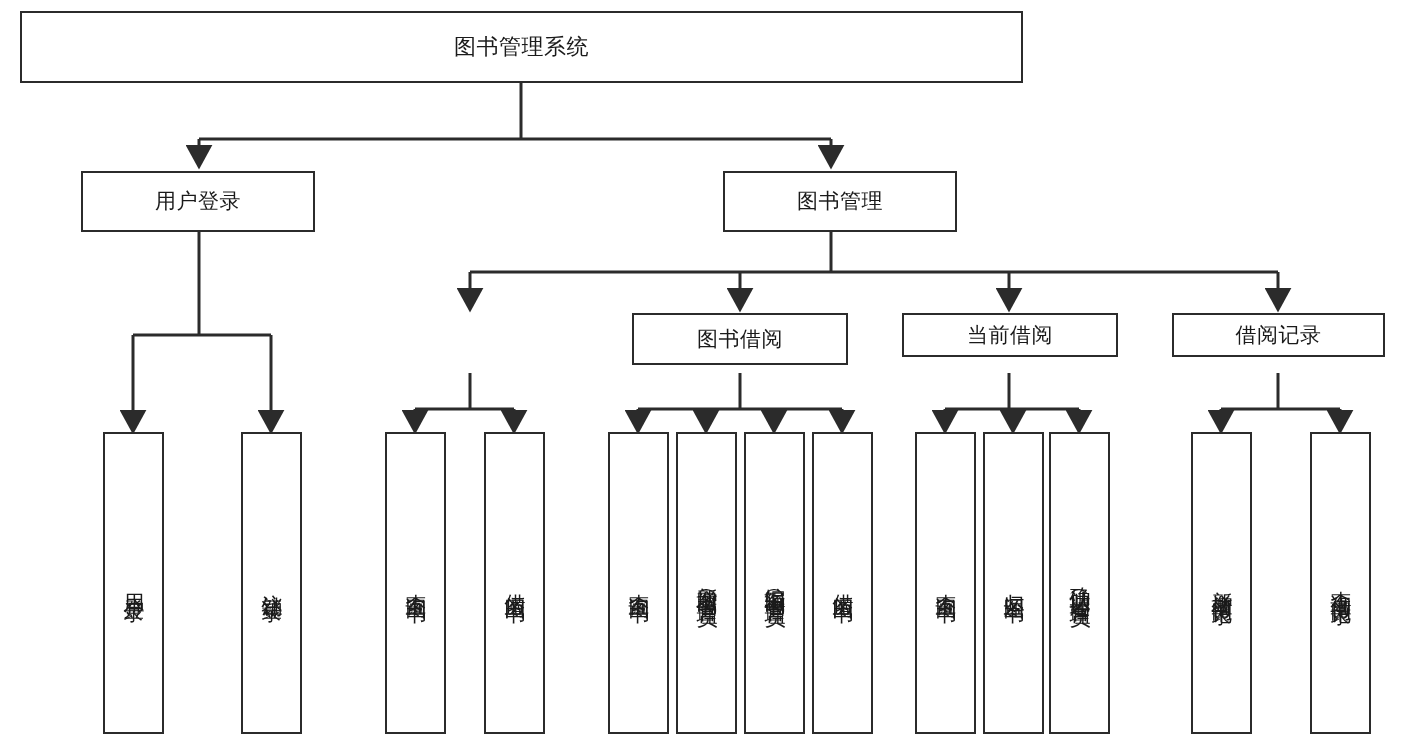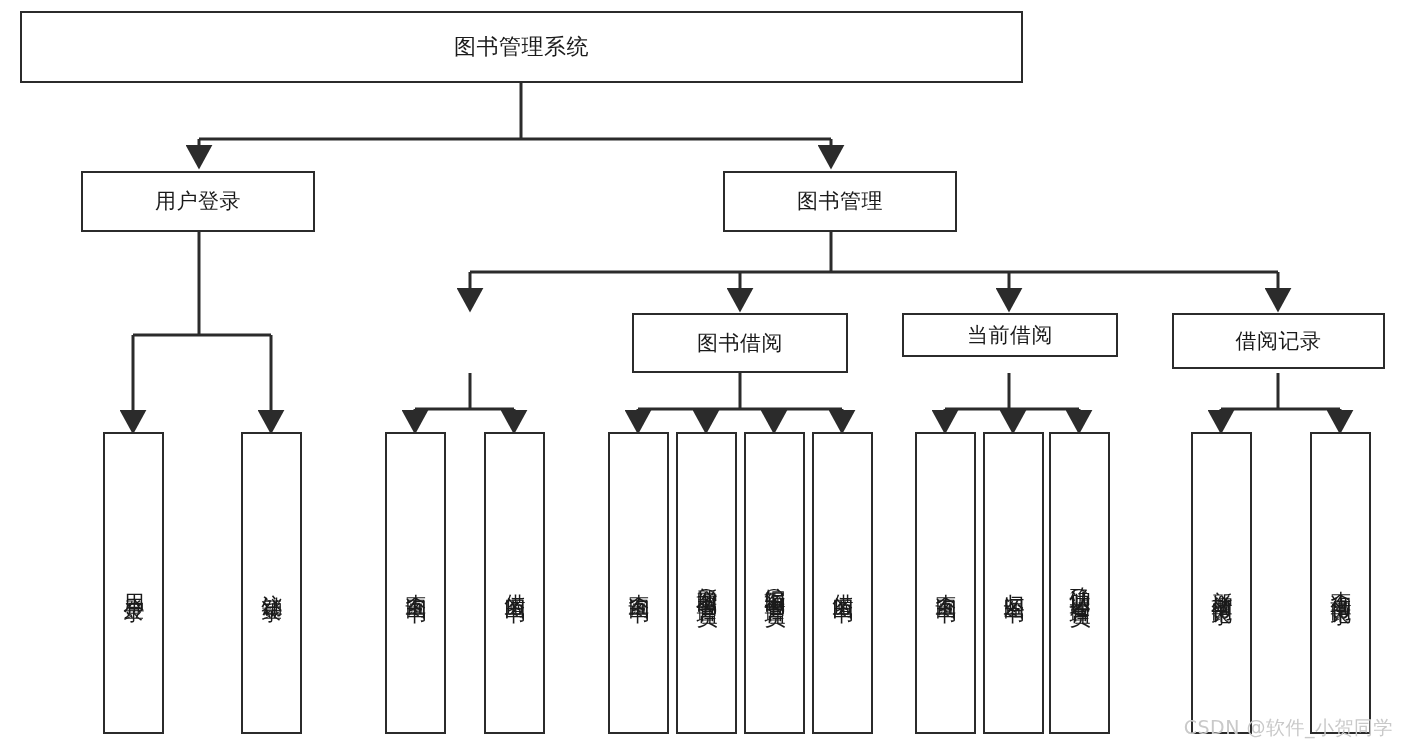--- a/index.html
+++ b/index.html
@@ -139,27 +139,27 @@
     <span class="node-label">图书管理系统</span>
   </div>
 
   <div class="node horiz" style="left:81px; top:171px; width:234px; height:61px;">
     <span class="node-label">用户登录</span>
   </div>
   <div class="node horiz" style="left:711px; top:171px; width:234px; height:61px;margin-left:12px;">
     <span class="node-label">图书管理</span>
   </div>
 
-  <div class="node horiz" style="left:632px; top:313px; width:216px; height:60px;">
+  <div class="node horiz" style="left:632px; top:313px; width:216px; height:52px;">
     <span class="node-label">图书借阅</span>
   </div>
   <div class="node horiz" style="left:902px; top:313px; width:216px; height:44px;">
     <span class="node-label">当前借阅</span>
   </div>
-  <div class="node horiz" style="left:1172px; top:313px; width:213px; height:56px;">
+  <div class="node horiz" style="left:1172px; top:313px; width:213px; height:44px;">
     <span class="node-label">借阅记录</span>
   </div>
 
   <div class="node vert" style="left:103px; top:432px; width:61px; height:302px;">
     <span class="node-label">用户登录</span>
   </div>
   <div class="node vert" style="left:241px; top:432px; width:61px; height:302px;">
     <span class="node-label">注销登录</span>
   </div>
 
@@ -193,15 +193,14 @@
     <span class="node-label">确认归还（管理员）</span>
   </div>
 
   <div class="node vert" style="left:1191px; top:432px; width:61px; height:302px;">
     <span class="node-label">新增借阅记录</span>
   </div>
   <div class="node vert" style="left:1310px; top:432px; width:61px; height:302px;">
     <span class="node-label">查询借阅记录</span>
   </div>
 
-  <div class="watermark">CSDN @软件_小贺同学</div>
 
 </div>
 
 </body></html>

